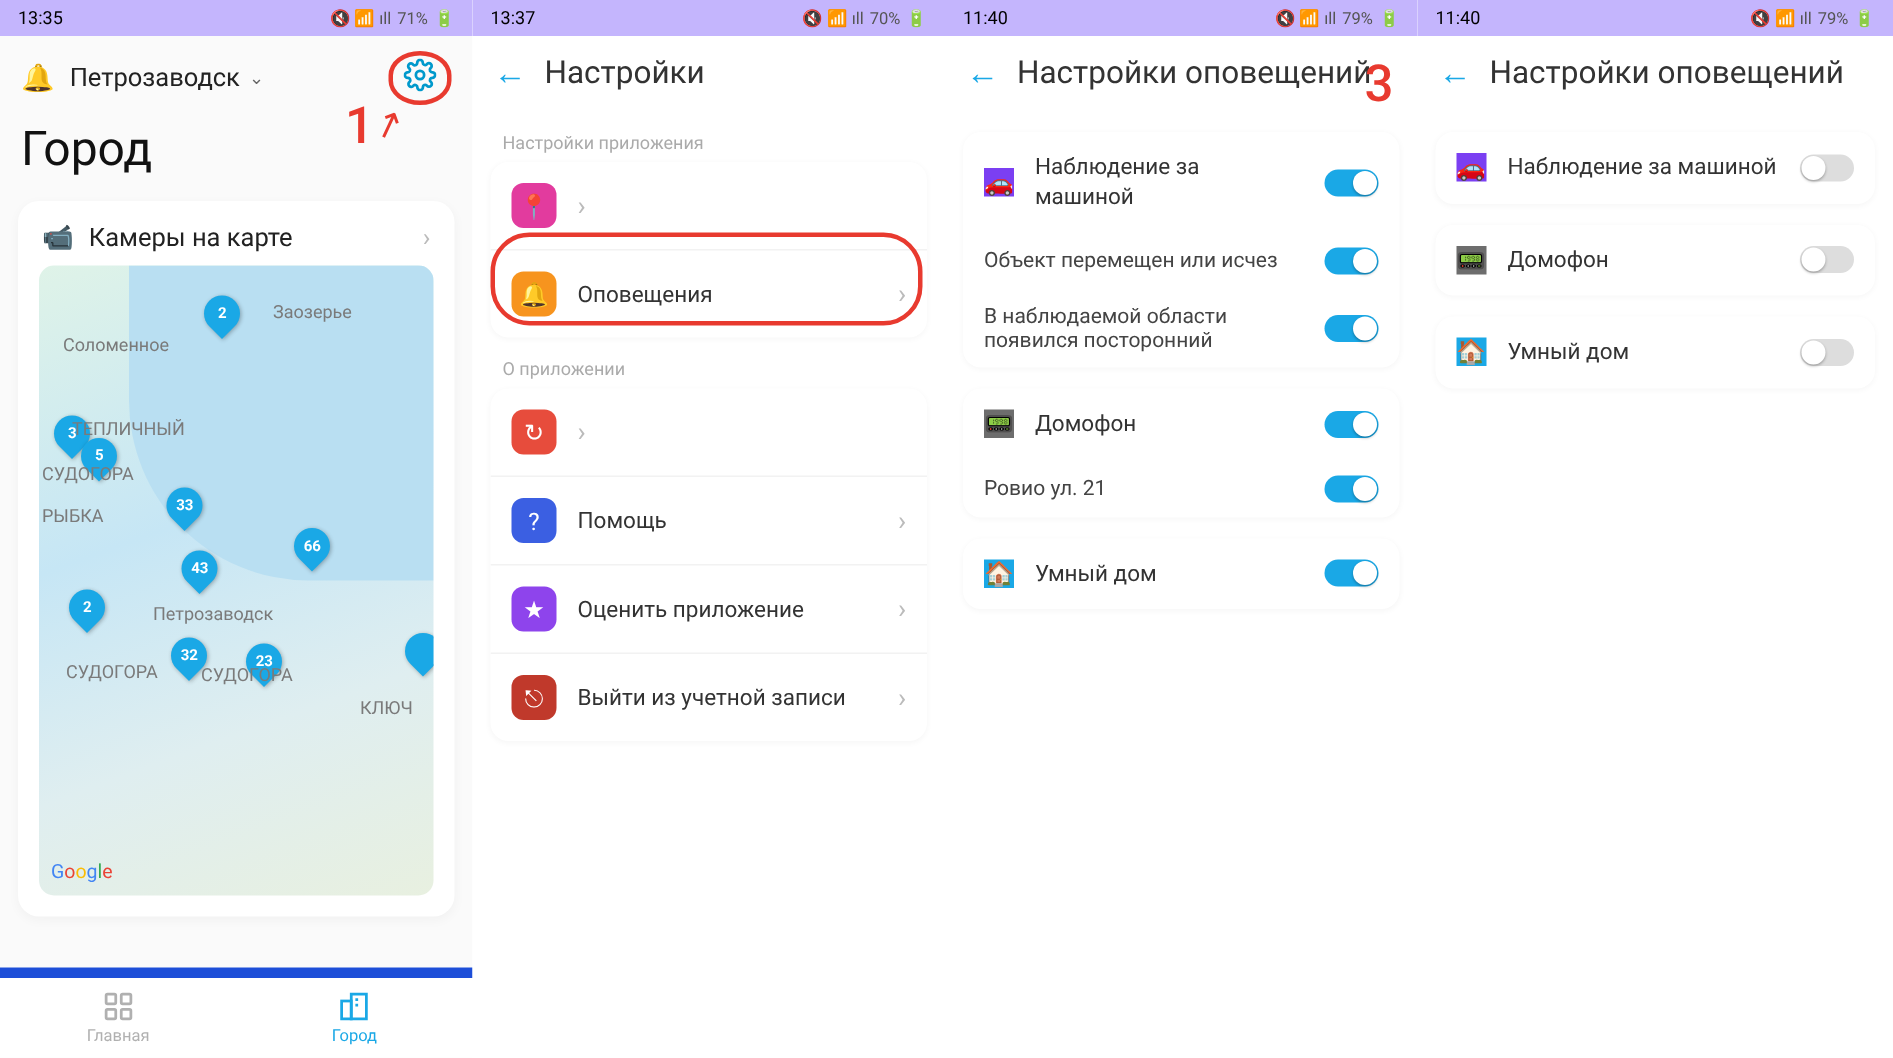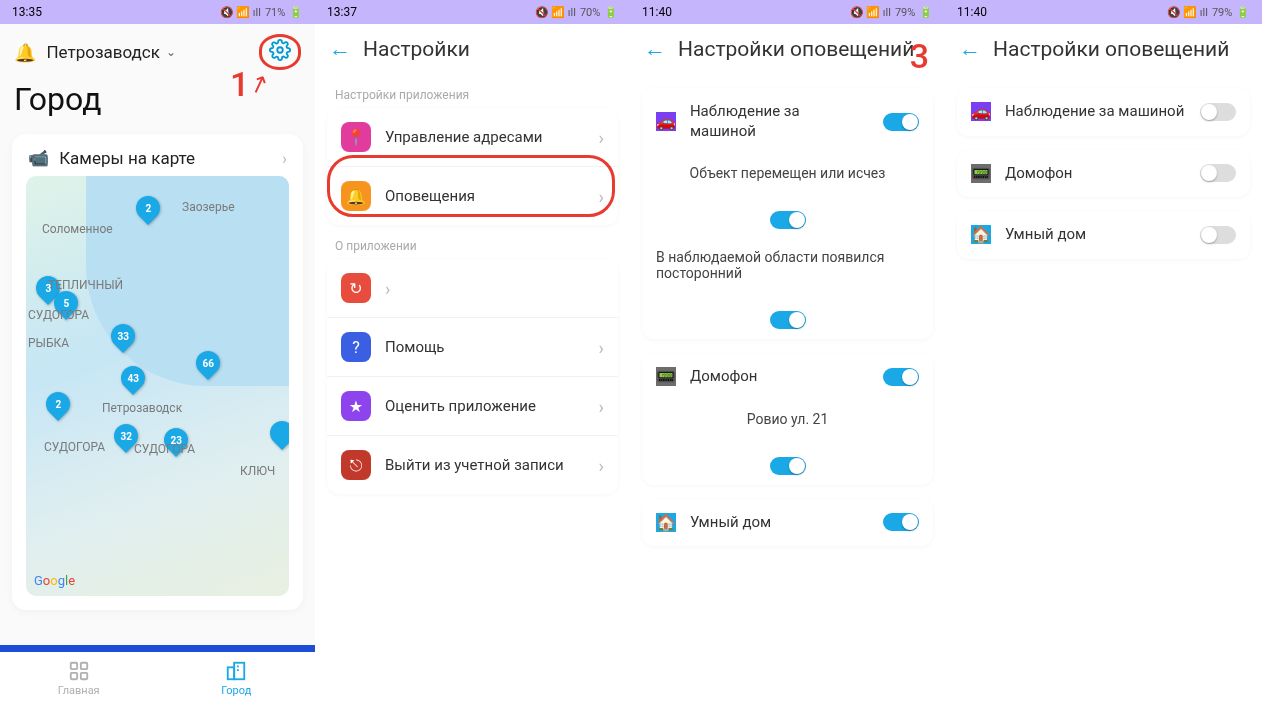--- a/index.html
+++ b/index.html
@@ -162,23 +162,22 @@
   .toggle.on { background:#1aa8e6; }
   .toggle.on::after { right:1px; }
   .toggle.off { background:#ddd; }
   .toggle.off::after { left:1px; background:#fff; }
   .notif-row {
     display:flex; align-items:center; gap:14px;
     padding:14px;
   }
   .notif-row .txt { flex:1; font-size:15px; color:#333; line-height:1.3;}
   .notif-sub {
-    display:flex; align-items:center; gap:30px;
+    display:flex; align-items:center; gap:19px;
     padding:10px 14px 10px 14px;
-    flex-direction:column;
   }
   .notif-sub .txt { flex:1; font-size:14px; color:#444; }
   .spacer { height:14px; }
 </style>
 </head>
 <body>
 
 <div class="phone" style="position:relative">
   <div class="statusbar">
     <span>13:35</span>
@@ -279,21 +278,20 @@
     <span class="right">🔇 📶 ıll <span>70%</span> 🔋</span>
   </div>
   <div class="back-header">
     <span class="arrow">←</span>
     <span>Настройки</span>
   </div>
   <div class="section-label">Настройки приложения</div>
   <div class="list-card">
     <div class="list-row">
       <div class="ic" style="background:#e23b9e">📍</div>
-      <div class="txt">Управление адресами</div>
       <div class="chev">›</div>
     </div>
     <div class="list-row">
       <div class="ic" style="background:#f7941e">🔔</div>
       <div class="txt">Оповещения</div>
       <div class="chev">›</div>
     </div>
   </div>
   <div class="section-label">О приложении</div>
   <div class="list-card">

